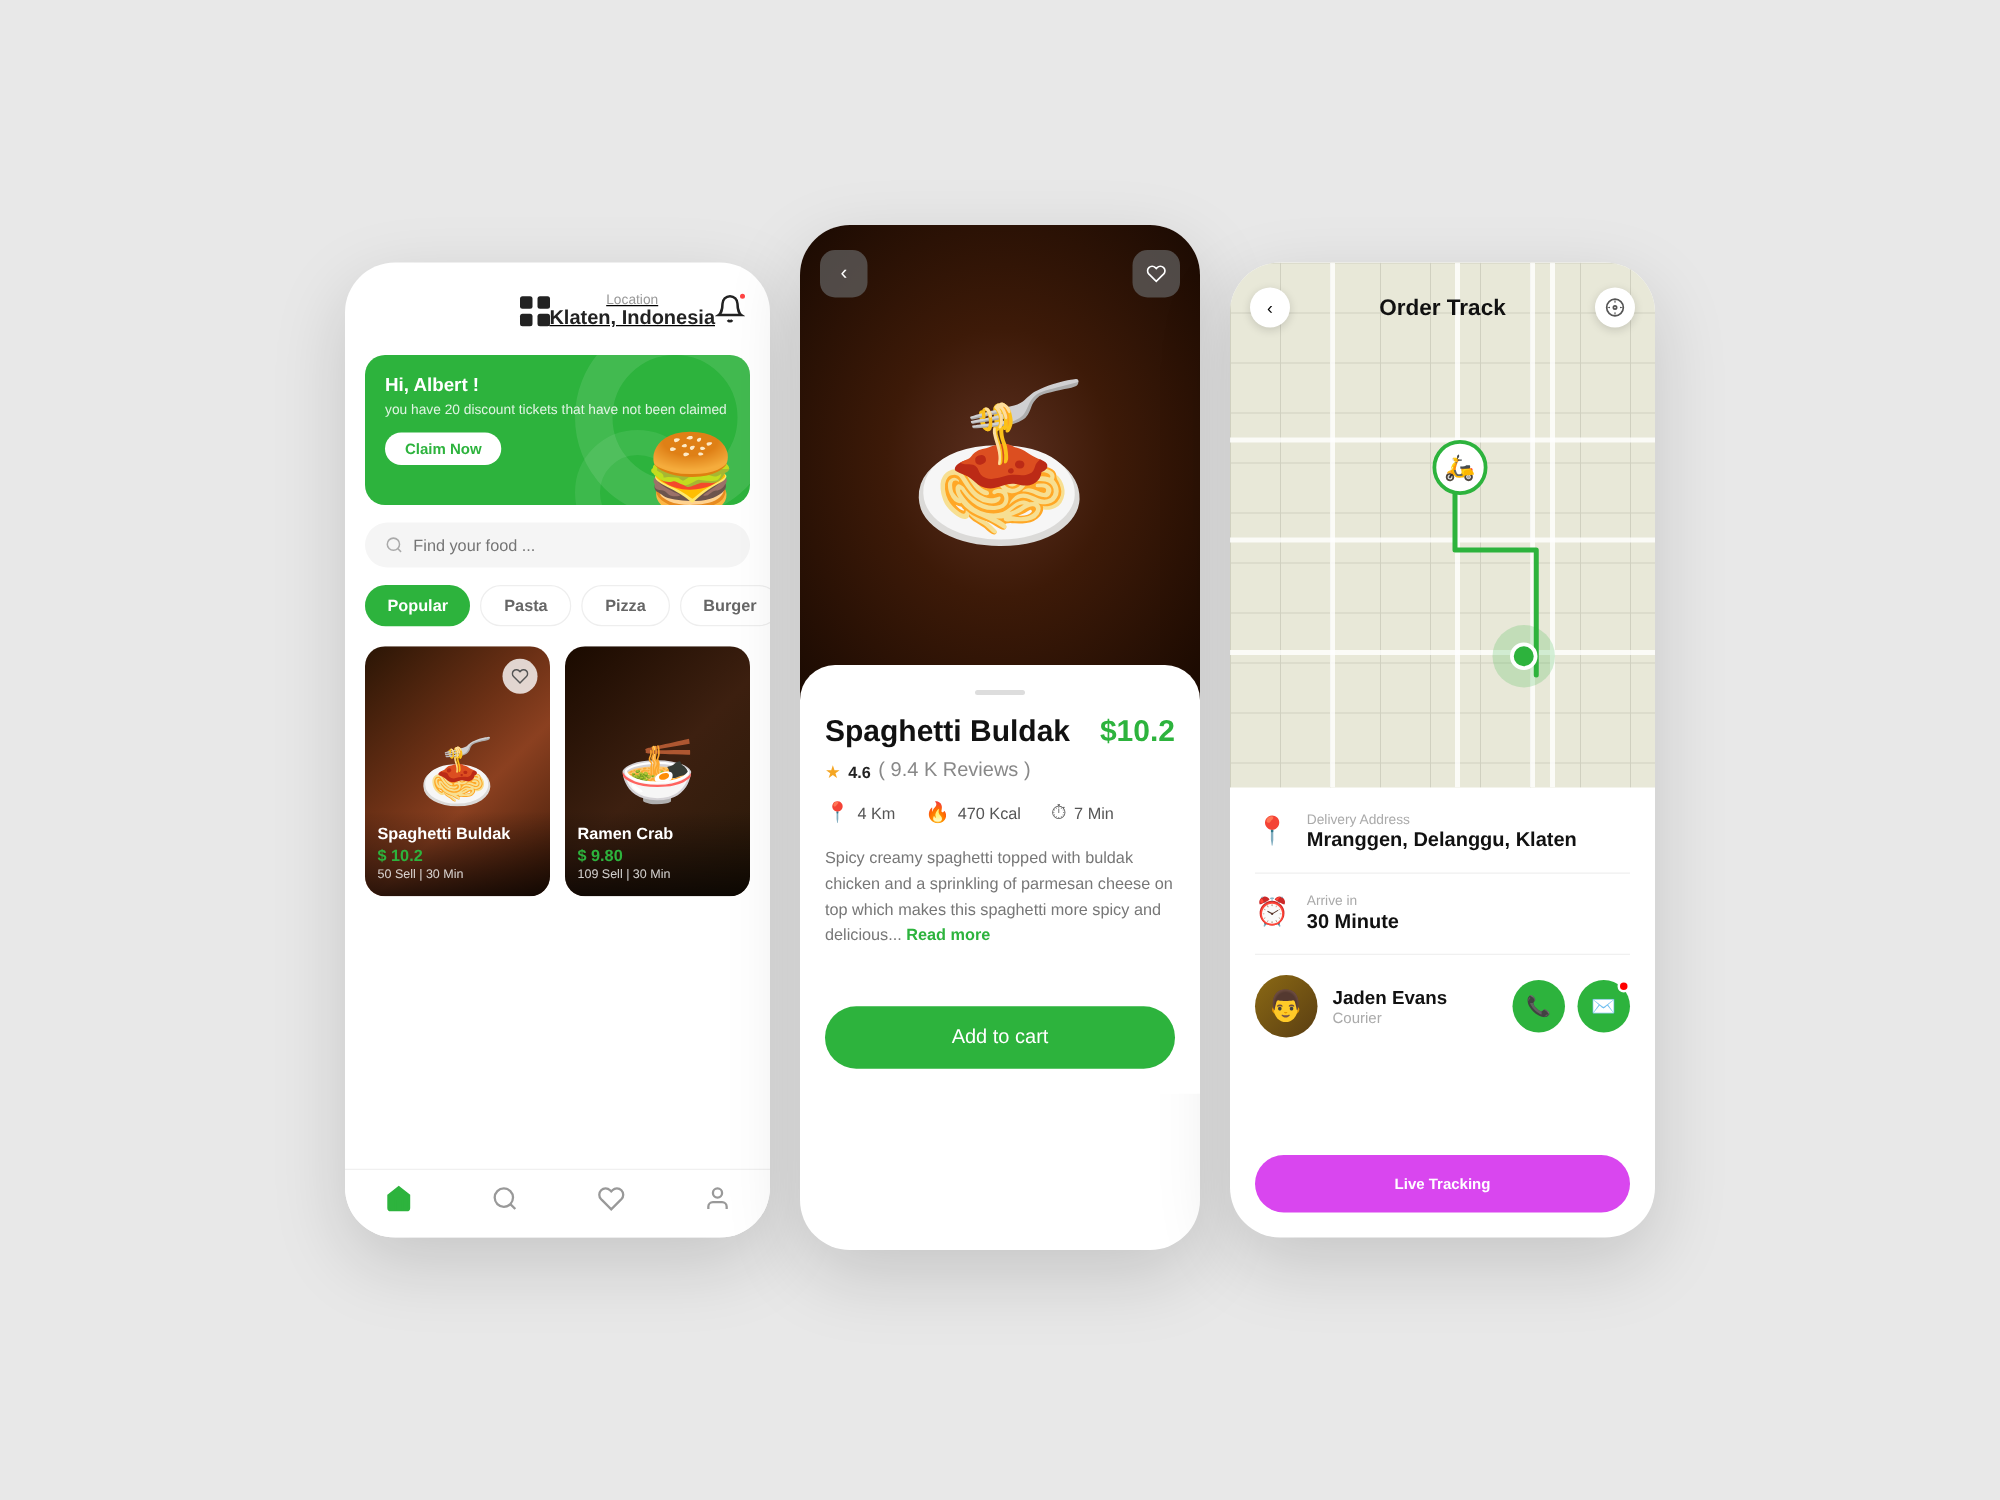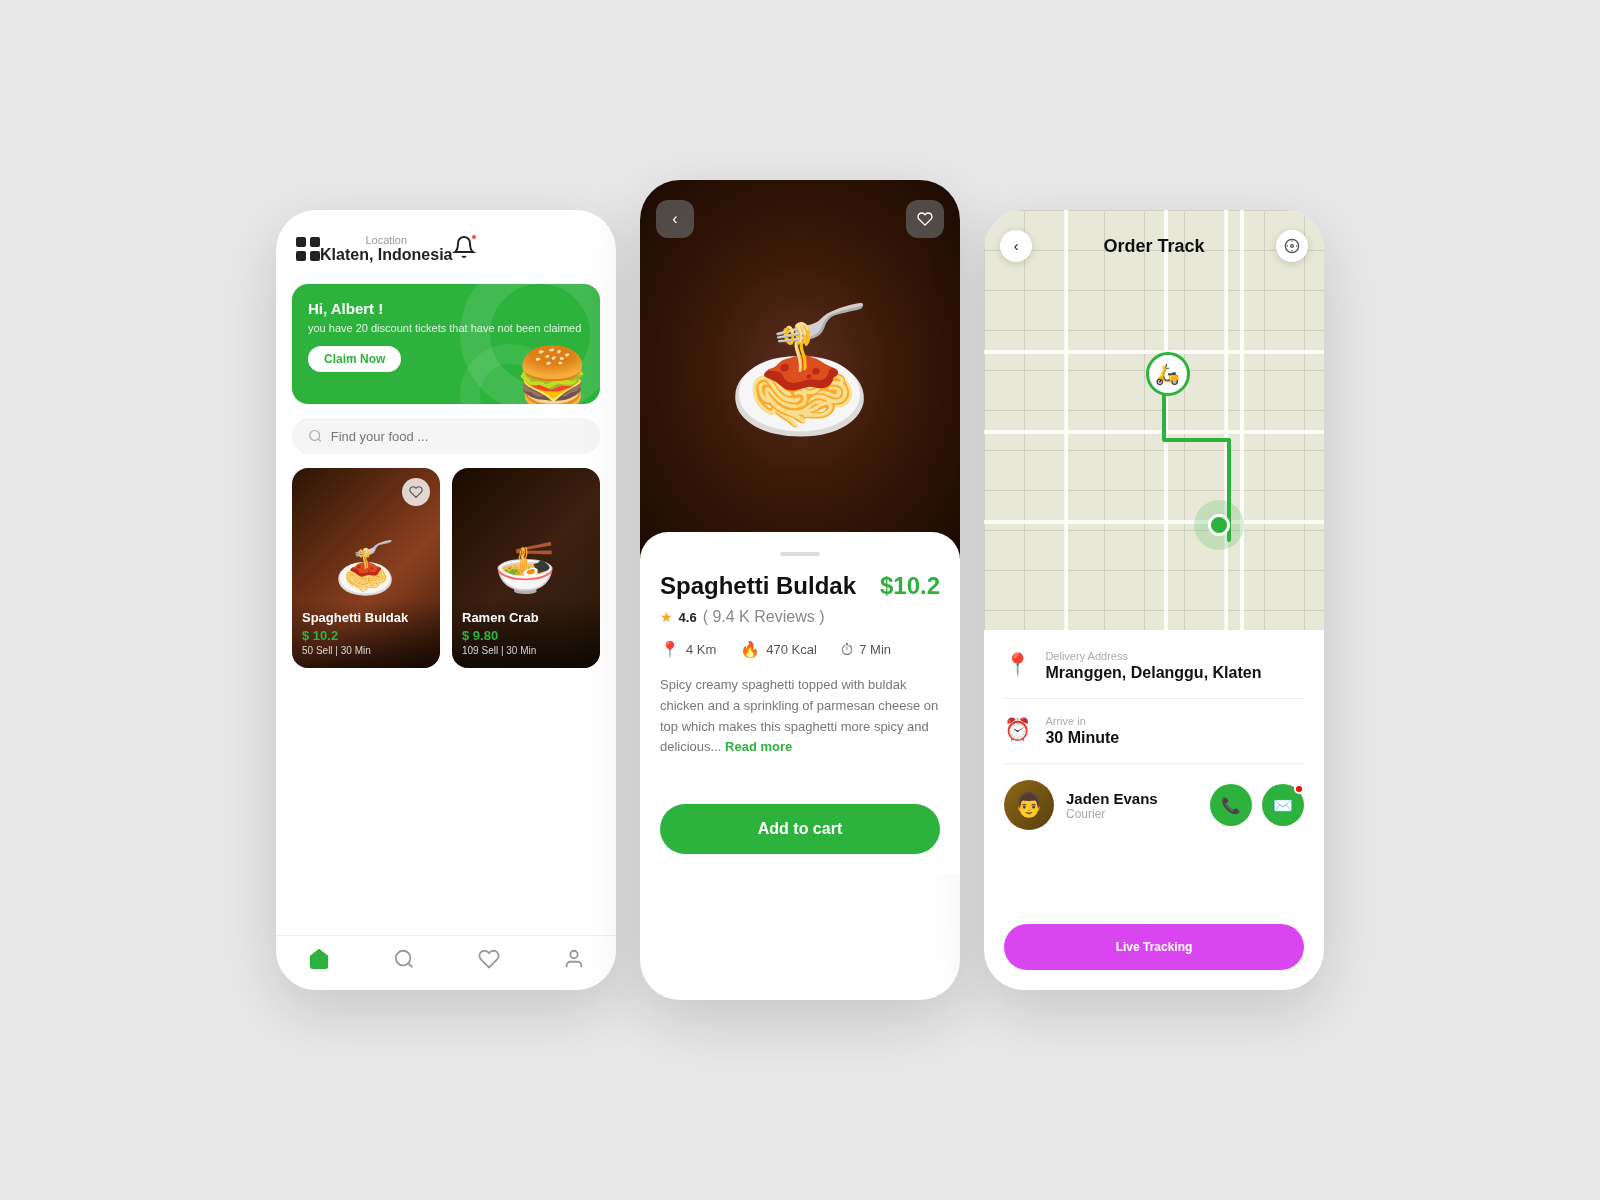--- a/index.html
+++ b/index.html
@@ -27,22 +27,23 @@
       position: relative;
     }
     .phone-1 { width: 340px; height: 780px; }
     .phone-2 { width: 320px; height: 820px; margin-top: -20px; }
     .phone-3 { width: 340px; height: 780px; }
 
     
     .s1-header {
       display: flex;
       align-items: center;
-      justify-content: flex-start;
+      justify-content: flex-end;
       padding: 24px 20px 12px;
+      text-decoration: underline;
     }
     .grid-icon { display: grid; grid-template-columns: 1fr 1fr; gap: 4px; }
     .grid-icon span { width: 10px; height: 10px; background: #222; border-radius: 2px; display: block; }
     .s1-location { text-align: center; }
     .s1-location-label { font-size: 11px; color: #999; }
     .s1-location-name { font-size: 16px; font-weight: 700; color: #222; }
     .bell-icon { position: relative; }
     .bell-icon svg { width: 24px; height: 24px; }
     .bell-dot { position: absolute; top: -2px; right: -2px; width: 8px; height: 8px; background: #ff4444; border-radius: 50%; border: 2px solid #fff; }
 
@@ -221,21 +222,21 @@
     .s2-desc { font-size: 13px; color: #777; line-height: 1.6; margin-bottom: 16px; }
     .s2-read-more { color: #2db33d; font-weight: 600; cursor: pointer; }
     .s2-add-cart-btn {
       background: #2db33d;
       color: #fff;
       border: none;
       border-radius: 50px;
       width: 100%;
       padding: 16px;
       font-size: 16px;
-      font-weight: 700;
+      font-weight: 400;
       cursor: pointer;
       position: absolute;
       bottom: 20px; left: 20px; right: 20px;
       width: calc(100% - 40px);
     }
 
     
     .s3-map {
       width: 100%;
       height: 420px;
@@ -432,20 +433,26 @@
     </div>
 
     <div class="search-bar">
       <svg width="16" height="16" viewBox="0 0 24 24" fill="none" stroke="#aaa" stroke-width="2">
         <circle cx="11" cy="11" r="8"></circle>
           <path d="m21 21-4.35-4.35"></path>
       </svg>
       <input type="text" placeholder="Find your food ..." style="">
     </div>
 
+    <div class="categories">
+      <button class="cat-btn active">Popular</button>
+      <button class="cat-btn inactive">Pasta</button>
+      <button class="cat-btn inactive">Pizza</button>
+      <button class="cat-btn inactive">Burger</button>
+    </div>
 
     <div class="food-cards">
 
       <div class="food-card">
         <div class="food-img-1">🍝</div>
         <button class="heart-btn">
           <svg width="14" height="14" viewBox="0 0 24 24" fill="none" stroke="#555" stroke-width="2">
               <path d="M20.84 4.61a5.5 5.5 0 0 0-7.78 0L12 5.67l-1.06-1.06a5.5 5.5 0 0 0-7.78 7.78l1.06 1.06L12 21.23l7.78-7.78 1.06-1.06a5.5 5.5 0 0 0 0-7.78z"></path>
             </svg>
         </button>

